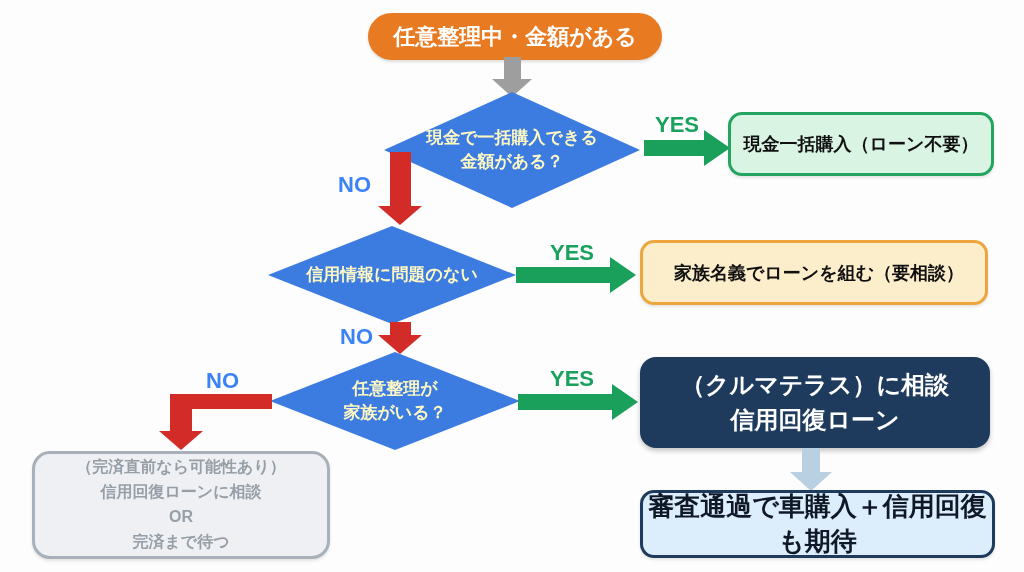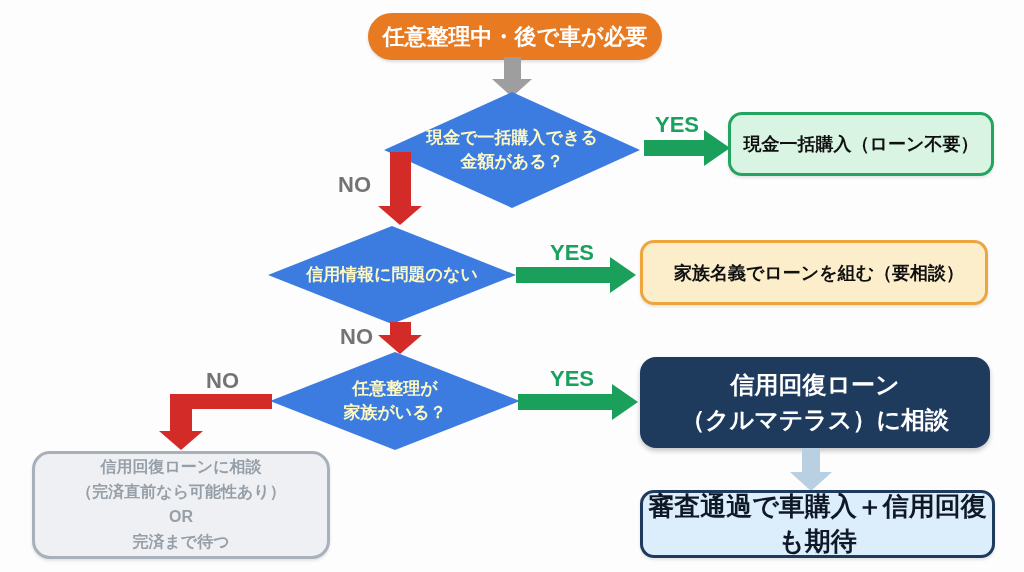--- a/index.html
+++ b/index.html
@@ -65,41 +65,41 @@
   }
   .box-wait{
     left:32px;top:451px;width:298px;height:108px;
     background:#eef0f3;border:3px solid #a8b0b9;border-radius:18px;
     color:#969fa8;font-size:16px;line-height:1.55;
   }
 
   
   .lbl{font-weight:bold;font-size:22px;}
   .lbl-yes{color:#1aa15d;}
-  .lbl-no{color:#737373;}
+  .lbl-no{color:#3b82f6;}
 
   
   .shaft{position:absolute;}
   .gray{background:#9e9e9e;}
   .red{background:#d32b28;}
   .green{background:#1ba05c;}
   .ltblue{background:#b9cfe2;}
   .head{position:absolute;width:0;height:0;}
   .head-down-gray{border-left:20px solid transparent;border-right:20px solid transparent;border-top:18px solid #9e9e9e;}
   .head-down-red{border-left:22px solid transparent;border-right:22px solid transparent;border-top:19px solid #d32b28;}
   .head-down-ltblue{border-left:21px solid transparent;border-right:21px solid transparent;border-top:19px solid #b9cfe2;}
   .head-right-green{border-top:18px solid transparent;border-bottom:18px solid transparent;border-left:26px solid #1ba05c;}
 </style>
 </head>
 <body>
 
 <div id="canvas">
 
   <div class="abs start-pill">
-    <span>任意整理中・後で車が必要</span>
+    <span>任意整理中・金額がある</span>
   </div>
 
   <div class="shaft gray" style="left:504px;top:57px;width:17px;height:23px;"></div>
   <div class="head head-down-gray" style="left:492px;top:79px;"></div>
 
   <div class="abs diamond diamond1">
     <span>現金で一括購入できる</span>
     <span>金額がある？</span>
   </div>
 
@@ -134,32 +134,32 @@
   <div class="abs diamond diamond3">
     <span>任意整理が</span>
     <span>家族がいる？</span>
   </div>
 
   <div class="abs lbl lbl-yes" style="left:550px;top:366px;">YES</div>
   <div class="shaft green" style="left:518px;top:394px;width:94px;height:16px;"></div>
   <div class="head head-right-green" style="left:612px;top:384px;"></div>
 
   <div class="abs obox box-navy">
+    <span>（クルマテラス）に相談</span>
     <span>信用回復ローン</span>
-    <span>（クルマテラス）に相談</span>
   </div>
 
   <div class="abs lbl lbl-no" style="left:206px;top:368px;">NO</div>
   <div class="shaft red" style="left:170px;top:394px;width:102px;height:15px;"></div>
   <div class="shaft red" style="left:170px;top:394px;width:22px;height:38px;"></div>
   <div class="head head-down-red" style="left:159px;top:431px;"></div>
 
   <div class="abs obox box-wait">
+    <span>（完済直前なら可能性あり）</span>
     <span>信用回復ローンに相談</span>
-    <span>（完済直前なら可能性あり）</span>
     <span>OR</span>
     <span>完済まで待つ</span>
   </div>
 
   <div class="shaft ltblue" style="left:802px;top:448px;width:18px;height:25px;"></div>
   <div class="head head-down-ltblue" style="left:790px;top:472px;"></div>
 
   <div class="abs obox box-result">
     <span>審査通過で車購入＋信用回復も期待</span>
   </div>

